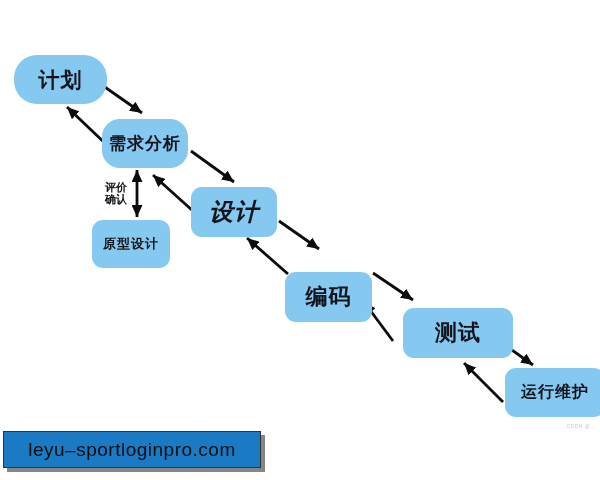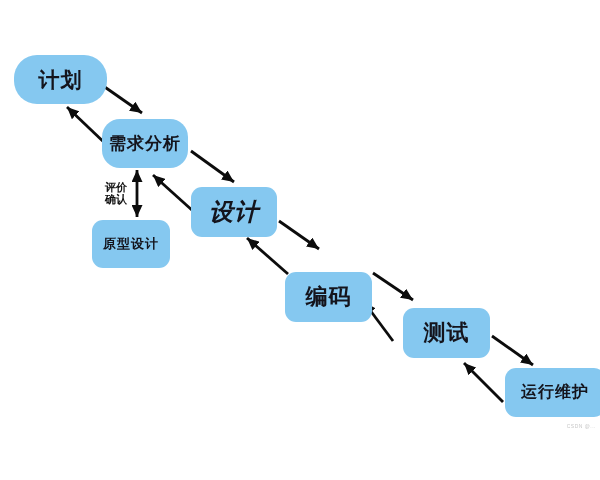--- a/index.html
+++ b/index.html
@@ -66,26 +66,29 @@
       <line x1="492" y1="336" x2="533" y2="365" marker-end="url(#ah)"></line>
       <line x1="503" y1="402" x2="464" y2="363" marker-end="url(#ah)"></line>
       <line x1="137" y1="170" x2="137" y2="217" marker-end="url(#ah)" marker-start="url(#ahs)"></line>
     </svg>
 
   <div id="nodes-layer">
       <div class="node" style="left: 14px; top: 55px; width: 93px; height: 49px; font-size: 21px; border-radius: 23px;">计划</div>
       <div class="node" style="left: 102px; top: 119px; width: 86px; height: 49px; font-size: 17px; border-radius: 18px;">需求分析</div>
       <div class="node" style="left: 191px; top: 187px; width: 86px; height: 50px; font-size: 24px; font-style: italic;">设计</div>
       <div class="node" style="left: 285px; top: 252px; width: 87px; height: 50px; font-size: 22px; margin-top: 20px;">编码</div>
-      <div class="node" style="left: 403px; top: 308px; width: 87px; height: 50px; font-size: 22px;">测试</div>
+      <div class="node" style="left: 403px; top: 308px; width: 110px; height: 50px; font-size: 22px;">测试</div>
       <div class="node" style="left: 505px; top: 368px; width: 100px; height: 49px; font-size: 16px;">运行维护</div>
       <div class="node" style="left: 92px; top: 220px; width: 78px; height: 48px; font-size: 13px;">原型设计</div>
     </div>
 
   <div class="edge-label">
     <div>评价</div>
     <div>确认</div>
   </div>
 
   <div class="watermark">CSDN @...</div>
 
+  <div class="banner">
+    <span>leyu–sportloginpro.com</span>
+  </div>
 
 </div>
 
 </body></html>

